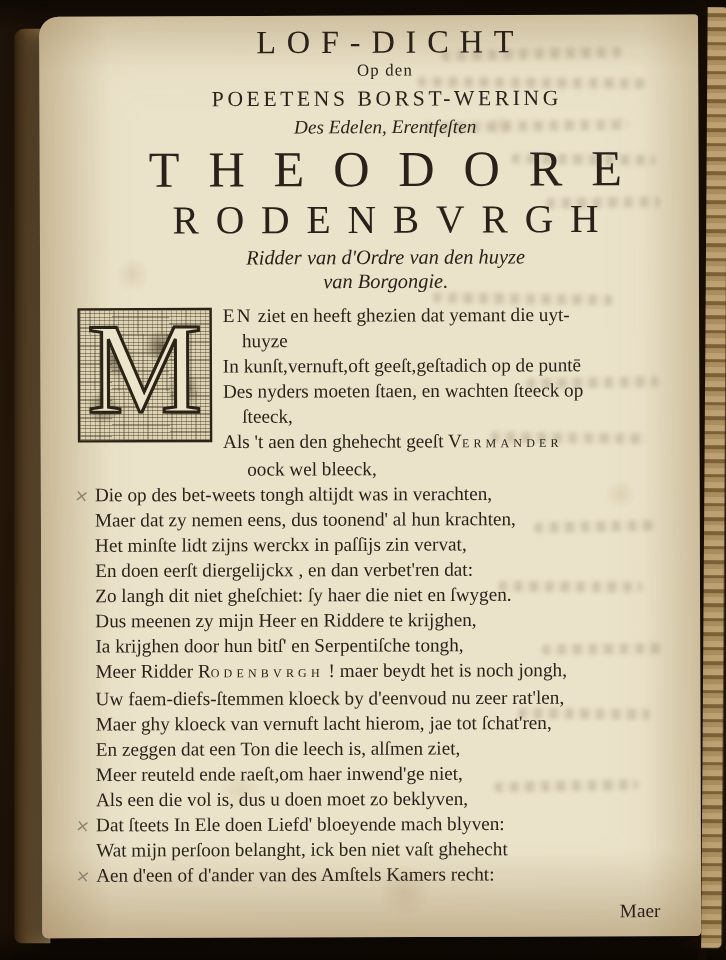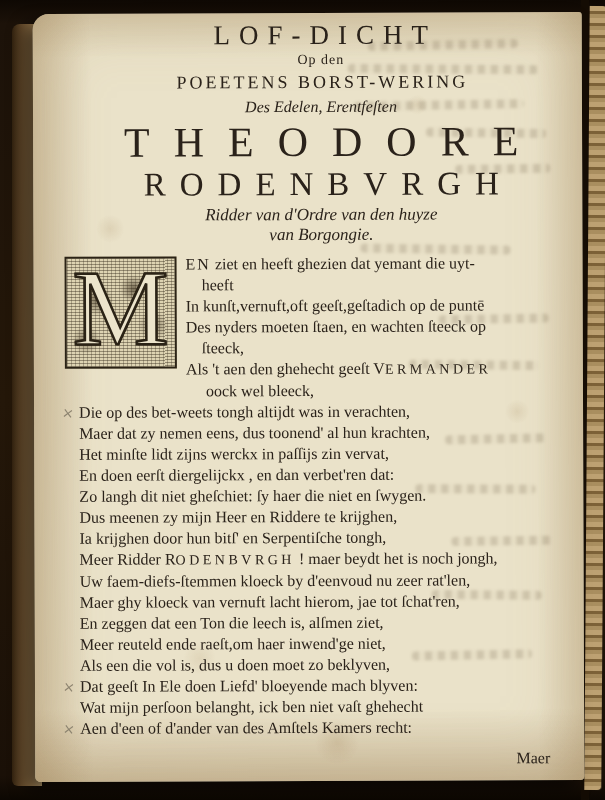--- a/index.html
+++ b/index.html
@@ -50,21 +50,21 @@
   .h-hon{font-size:17px;line-height:20px;font-style:italic;}
   .h-hon1{margin-top:2px;}
 
   .poem{margin-top:8px;font-size:16px;line-height:21px;}
   .pline{position:relative;white-space:nowrap;}
   .pline.indent{text-indent:16px;}
   .pline.indent-deep{margin-left:127px;}
   .mark{position:absolute;left:-17px;top:1px;font-size:14px;color:#8d8470;
         font-family:"DejaVu Sans",sans-serif;transform:rotate(8deg);}
   .s-i{}
-  .s-c{font-size:14px;letter-spacing:3.5px;}
+  .s-c{font-size:10px;letter-spacing:3.5px;}
   .s-c2{letter-spacing:2px;}
 
   
   .dropcap{float:left;width:112px;height:112px;margin:3px 9px 2px -14px;position:relative;
     border:2px solid #2b2316;box-sizing:border-box;overflow:hidden;
     background:
       radial-gradient(circle at 28% 38%,rgba(52,40,24,.55) 0,rgba(52,40,24,0) 16px),
       radial-gradient(circle at 62% 28%,rgba(52,40,24,.6) 0,rgba(52,40,24,0) 14px),
       radial-gradient(circle at 80% 62%,rgba(52,40,24,.5) 0,rgba(52,40,24,0) 15px),
       radial-gradient(circle at 18% 75%,rgba(52,40,24,.5) 0,rgba(52,40,24,0) 14px),
@@ -110,40 +110,40 @@
       <div class="hc h-name2">RODENBVRGH</div>
       <div class="hc h-hon h-hon1">Ridder van d'Ordre van den huyze</div>
       <div class="hc h-hon">van Borgongie.</div>
 
       <div class="poem">
         <div class="dropcap">
           <span class="letter">M</span>
         </div>
         <div>
             <div class="pline"><span class="s-c2">EN</span><span class="s-r"> ziet en heeft ghezien dat yemant die uyt-</span></div>
-            <div class="pline indent"><span class="s-r">heeft</span></div>
+            <div class="pline indent"><span class="s-r">huyze</span></div>
             <div class="pline"><span class="s-r">In kunſt,vernuft,oft geeſt,geſtadich op de puntē</span></div>
             <div class="pline"><span class="s-r">Des nyders moeten ſtaen, en wachten ſteeck op</span></div>
             <div class="pline indent"><span class="s-r">ſteeck,</span></div>
             <div class="pline"><span class="s-r">Als 't aen den ghehecht geeſt </span><span class="s-r">V</span><span class="s-c">ERMANDER</span></div>
             <div class="pline indent-deep"><span class="s-r">oock wel bleeck,</span></div>
             <div class="pline"><span class="mark">×</span><span class="s-r">Die op des bet-weets tongh altijdt was in verachten,</span></div>
             <div class="pline"><span class="s-r">Maer dat zy nemen eens, dus toonend' al hun krachten,</span></div>
             <div class="pline"><span class="s-r">Het minſte lidt zijns werckx in paſſijs zin vervat,</span></div>
             <div class="pline"><span class="s-r">En doen eerſt diergelijckx , en dan verbet'ren dat:</span></div>
             <div class="pline"><span class="s-r">Zo langh dit niet gheſchiet: ſy haer die niet en ſwygen.</span></div>
             <div class="pline"><span class="s-r">Dus meenen zy mijn </span><span class="s-i">Heer</span><span class="s-r"> en </span><span class="s-i">Riddere</span><span class="s-r"> te krijghen,</span></div>
             <div class="pline"><span class="s-r">Ia krijghen door hun bitſ' en Serpentiſche tongh,</span></div>
             <div class="pline"><span class="s-i">Meer Ridder</span><span class="s-r"> R</span><span class="s-c">ODENBVRGH</span><span class="s-r"> ! maer beydt het is noch jongh,</span></div>
             <div class="pline"><span class="s-r">Uw faem-diefs-ſtemmen kloeck by d'eenvoud nu zeer rat'len,</span></div>
             <div class="pline"><span class="s-r">Maer ghy kloeck van vernuft lacht hierom, jae tot ſchat'ren,</span></div>
             <div class="pline"><span class="s-r">En zeggen dat een Ton die leech is, alſmen ziet,</span></div>
             <div class="pline"><span class="s-r">Meer reuteld ende raeſt,om haer inwend'ge niet,</span></div>
             <div class="pline"><span class="s-r">Als een die vol is, dus u doen moet zo beklyven,</span></div>
-            <div class="pline"><span class="mark">×</span><span class="s-r">Dat geeſt </span><span class="s-i">In Ele doen Liefd' bloeyende</span><span class="s-r"> mach blyven:</span></div>
+            <div class="pline"><span class="mark">×</span><span class="s-r">Dat ſteets </span><span class="s-i">In Ele doen Liefd' bloeyende</span><span class="s-r"> mach blyven:</span></div>
             <div class="pline"><span class="s-r">Wat mijn perſoon belanght, ick ben niet vaſt ghehecht</span></div>
             <div class="pline"><span class="mark">×</span><span class="s-r">Aen d'een of d'ander van des </span><span class="s-i">Amſtels</span><span class="s-r"> Kamers recht:</span></div>
           </div>
       </div>
 
       <div class="catchword">Maer</div>
     </div>
   </div>
 </div>
 

